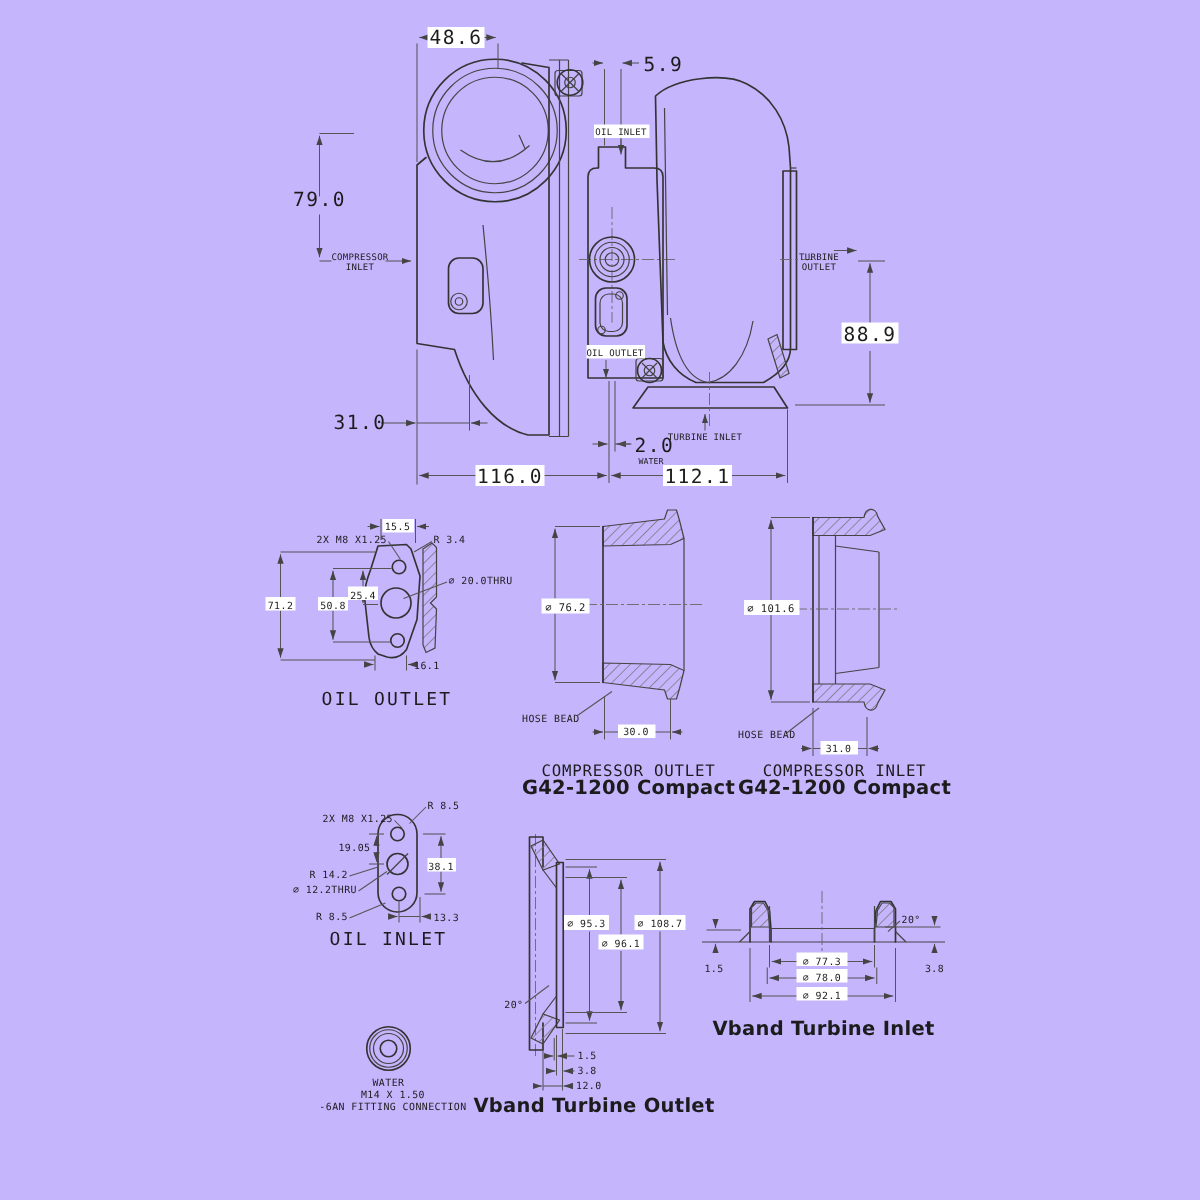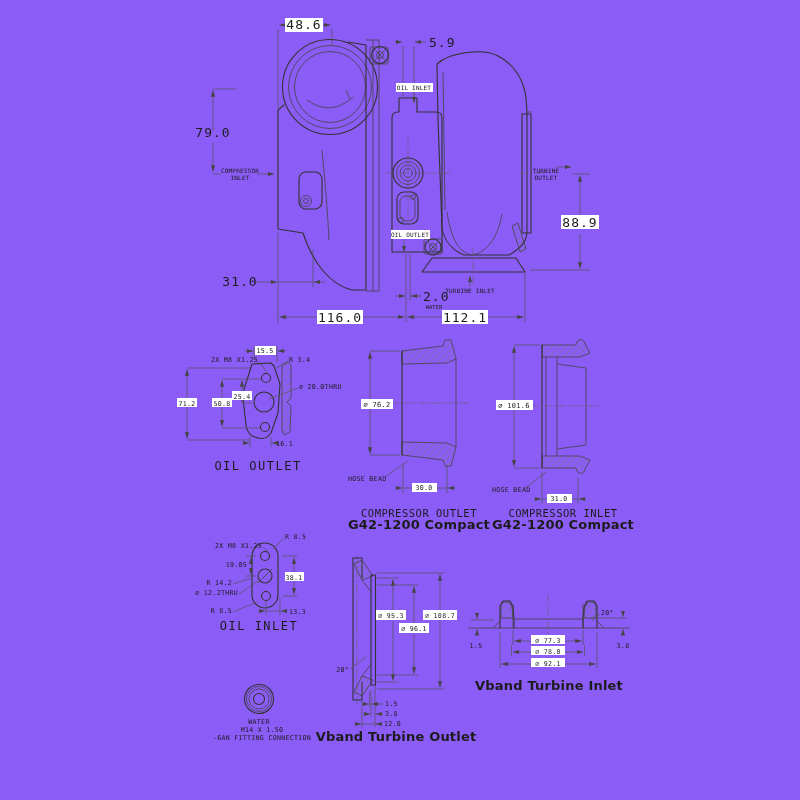--- a/index.html
+++ b/index.html
@@ -1,16 +1,16 @@
 <!DOCTYPE html>
 <html><head>
 <meta charset="utf-8">
 <style>
   html,body{margin:0;padding:0;background:#ffffff;}
-  .stage{width:800px;height:800px;background:#8b5cf6;position:relative;font-family:"DejaVu Sans Mono",monospace;}
+  .stage{width:800px;height:800px;background:#c4b5fd;position:relative;font-family:"DejaVu Sans Mono",monospace;}
   svg text{fill:#1c1c1c;}
   .dim{font:13px "DejaVu Sans Mono",monospace;letter-spacing:1px;}
   .sdim{font:6.6px "DejaVu Sans Mono",monospace;letter-spacing:.3px;}
   .sdim7{font:7px "DejaVu Sans Mono",monospace;letter-spacing:.3px;}
   .port{font:6px "DejaVu Sans Mono",monospace;letter-spacing:.2px;}
   .port5{font:5.5px "DejaVu Sans Mono",monospace;}
   .t-cad-lg{font:12px "DejaVu Sans Mono",monospace;letter-spacing:1.5px;}
   .t-cad-md{font:10.5px "DejaVu Sans Mono",monospace;letter-spacing:.5px;}
   .t-brand{font-family:"DejaVu Sans",sans-serif;font-size:13px;font-weight:bold;letter-spacing:.2px;}
   .part{stroke:#333;fill:none;stroke-width:1.1;stroke-linejoin:round;stroke-linecap:round;}

